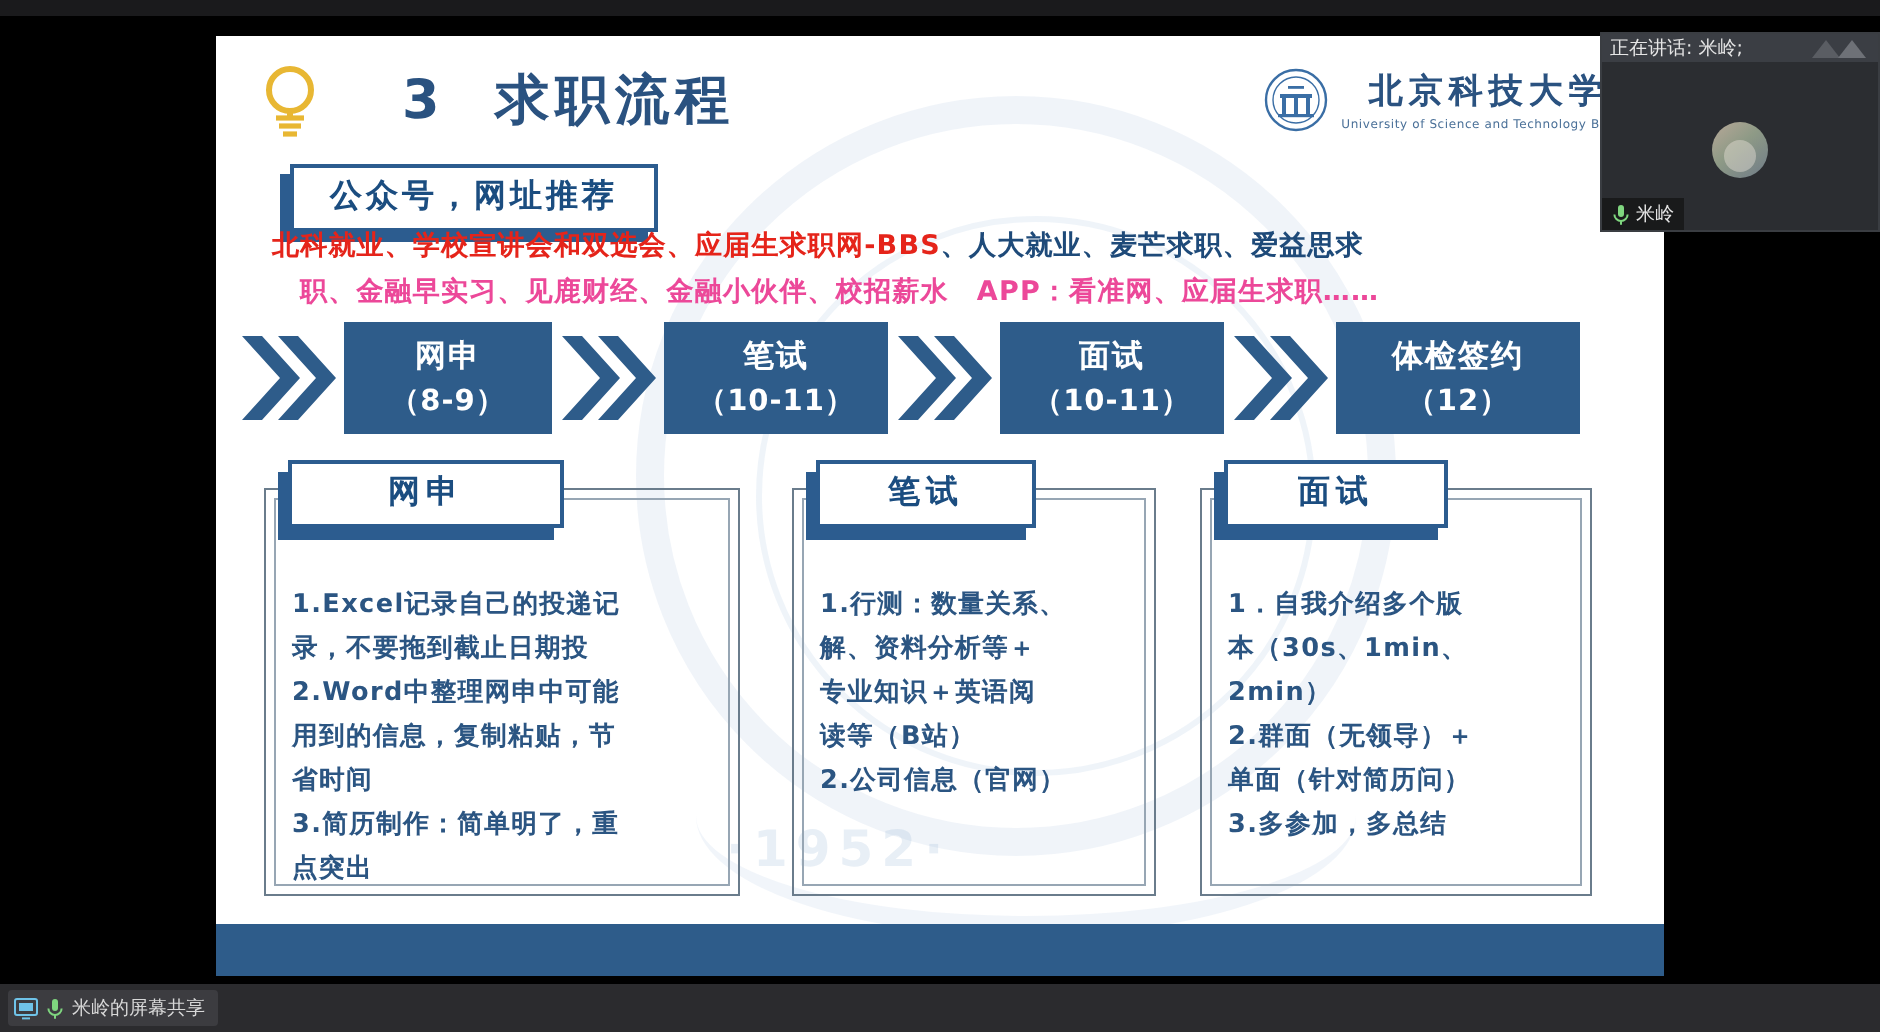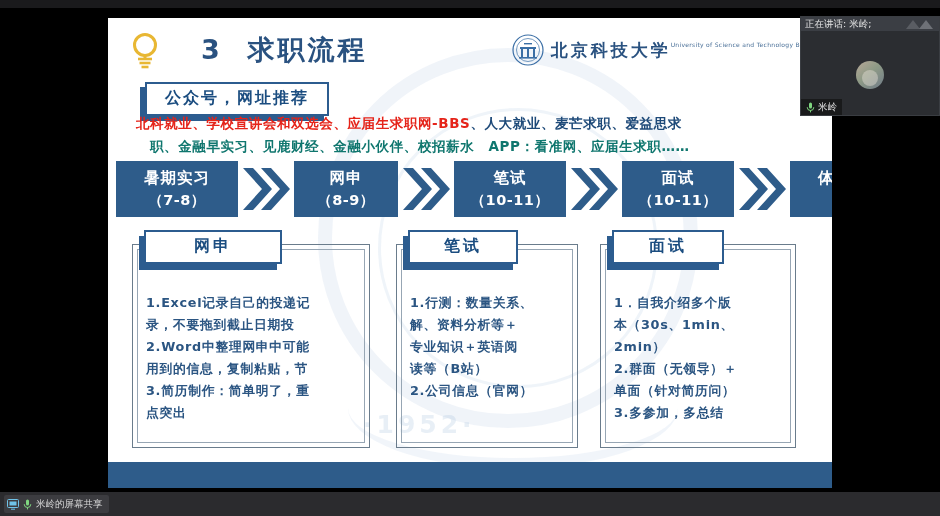--- a/index.html
+++ b/index.html
@@ -52,21 +52,21 @@
   .slide-title {
     position: absolute; left: 65px; top: 14px;
     font-size: 27px; font-weight: bold; color: #2a5280;
     letter-spacing: 3px; white-space: nowrap; margin-left: 28px;
   }
   .logo-wrap {
     position: absolute; right: 14px; top: 16px;
     display: flex; align-items: center; gap: 7px;
   }
   .logo-seal { width: 32px; height: 32px; flex: 0 0 auto; }
-  .logo-texts { display: flex; justify-content: center; }
+  .logo-texts { display: flex; flex-direction: column; justify-content: center; align-items: center; }
   .logo-cn {
     font-size: 17px; font-weight: bold; color: #2a5280;
     letter-spacing: 3px; font-family: "DejaVu Serif", "Liberation Serif", serif;
     white-space: nowrap;
   }
   .logo-en {
     font-size: 6px; color: #4a7098; letter-spacing: .3px;
     white-space: nowrap; margin-top: 2px;
   }
 
@@ -79,21 +79,21 @@
     letter-spacing: 2px; white-space: nowrap;
     box-shadow: -5px 5px 0 0 #2c5c8f;
     text-align: right;
   }
 
   
   .lines { position: absolute; left: 28px; top: 94px; width: 676px; }
   .line { font-size: 13.5px; font-weight: bold; letter-spacing: .6px; line-height: 23px; white-space: nowrap; }
   .ln-red { color: #e5241a; }
   .ln-blue { color: #1e4a79; }
-  .line-2 { padding-left: 14px; color: #0f766e; }
+  .line-2 { padding-left: 14px; color: #ec4899; }
 
   
   .timeline { position: absolute; left: 8px; top: 143px; width: 712px; height: 56px;
               display: flex; align-items: stretch; }
   .tl-box {
     background: #2e5c8a; color: #ffffff;
     display: flex; flex-direction: column; align-items: center; justify-content: center;
     padding: 4px 2px; flex: 0 0 auto;
   }
   .tl-l1 { font-size: 15.5px; font-weight: bold; letter-spacing: 1px; white-space: nowrap; }
@@ -224,24 +224,20 @@
 
       <div class="lines">
         <div class="line">
           <span class="ln-red">北科就业、学校宣讲会和双选会、应届生求职网-BBS</span><span class="ln-blue">、人大就业、麦芒求职、爱益思求</span>
         </div>
         <div class="line line-2">职、金融早实习、见鹿财经、金融小伙伴、校招薪水　APP：看准网、应届生求职……</div>
       </div>
 
       <div class="timeline">
 
-        <div class="tl-box" style="width:122px">
-          <div class="tl-l1">暑期实习</div>
-          <div class="tl-l2">（7-8）</div>
-        </div>
 
         <div class="chev" style="width:56px">
           <svg width="52" height="48" viewBox="0 0 52 48">
             <path d="M3 3 L22 24 L3 45 L13 45 L32 24 L13 3 Z" fill="#2e5c8a"></path>
             <path d="M21 3 L40 24 L21 45 L31 45 L50 24 L31 3 Z" fill="#2e5c8a"></path>
           </svg>
         </div>
 
         <div class="tl-box" style="width:104px">
           <div class="tl-l1">网申</div>
@@ -289,20 +285,21 @@
       <div class="cards">
 
         <div class="card" style="left:6px; width:238px">
           <div class="card-frame"></div>
           <div class="card-tab" style="width:138px">网申</div>
           <div class="card-body">
             <div>1.Excel记录自己的投递记</div>
             <div>录，不要拖到截止日期投</div>
             <div>2.Word中整理网申中可能</div>
             <div>用到的信息，复制粘贴，节</div>
+            <div>省时间</div>
             <div>3.简历制作：简单明了，重</div>
             <div>点突出</div>
           </div>
         </div>
 
         <div class="card" style="left:270px; width:182px">
           <div class="card-frame"></div>
           <div class="card-tab" style="width:110px">笔试</div>
           <div class="card-body">
             <div>1.行测：数量关系、</div>

